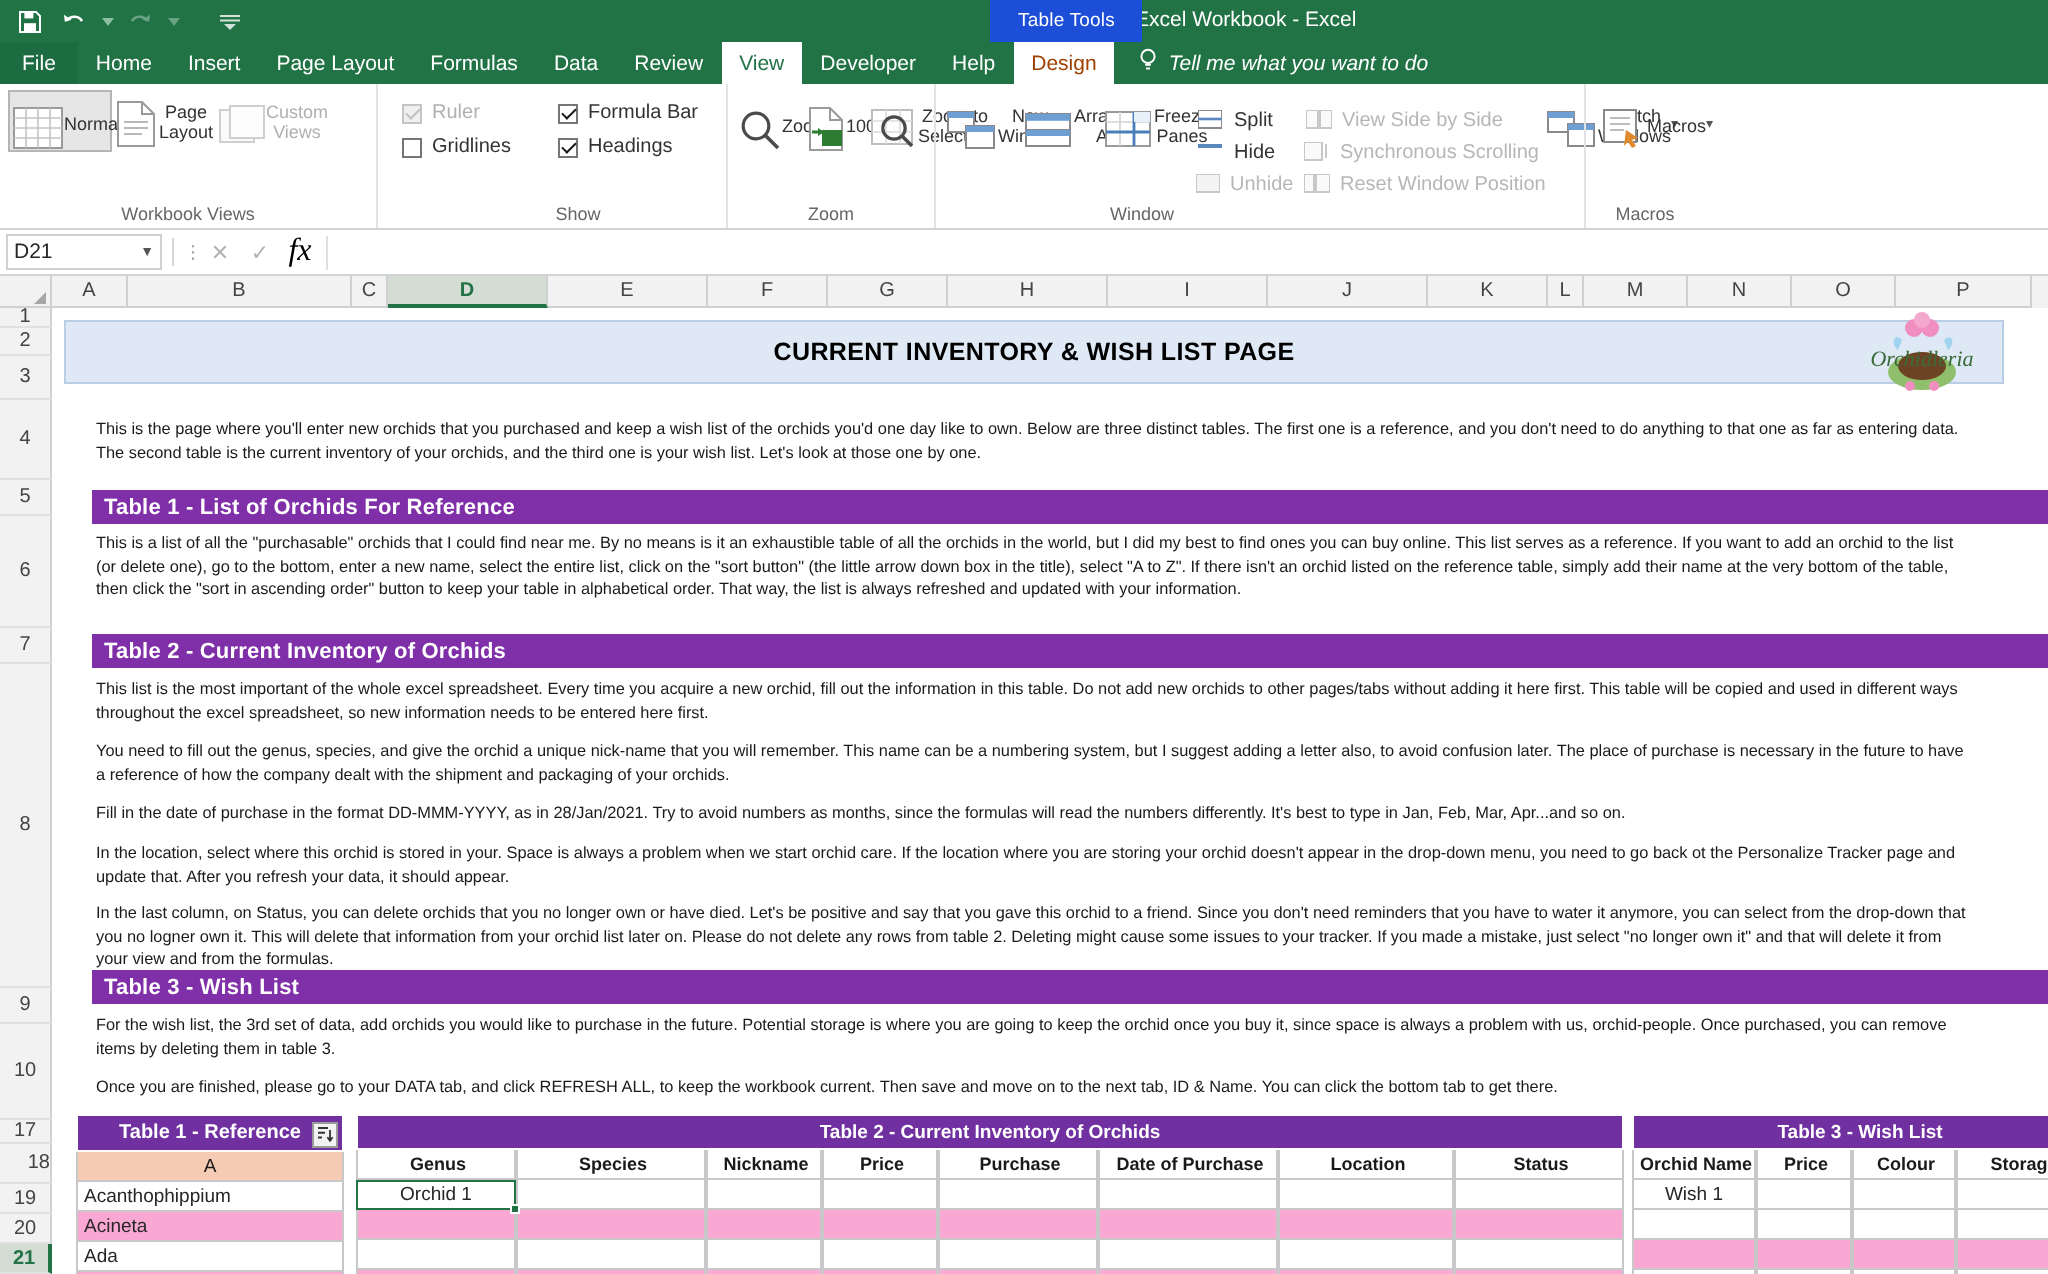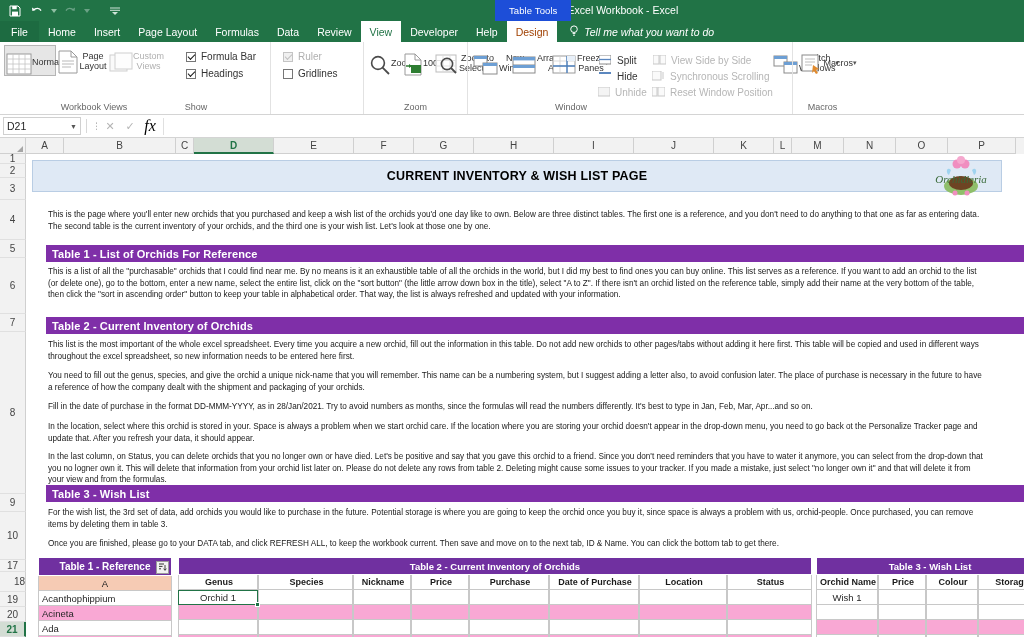--- a/index.html
+++ b/index.html
@@ -313,49 +313,49 @@
               <rect x="1" y="3" width="17" height="16" fill="#fafafa" stroke="#cfcfcf"></rect>
               <rect x="6" y="1" width="17" height="16" fill="#fdfdfd" stroke="#cfcfcf"></rect>
             </svg>
         </span>
         <span class="lbl">Custom Views</span>
       </div>
     </div>
     <div class="rgroup-label">Workbook Views</div>
   </div>
 
+  <div class="rgroup" style="width:93px">
+    <div class="rgroup-items">
+      <div class="checkcol">
+        <div class="chk dim on">
+          <span class="box"></span>
+          <span>Ruler</span>
+        </div>
+        <div class="chk">
+          <span class="box"></span>
+          <span>Gridlines</span>
+        </div>
+      </div>
+    </div>
+    <div class="rgroup-label" style="visibility:hidden">Show</div>
+  </div>
   <div class="rgroup" style="width:88px; border-left:none; margin-left:-6px">
     <div class="rgroup-items">
       <div class="checkcol" style="padding-left:0">
         <div class="chk on">
           <span class="box"></span>
           <span>Formula Bar</span>
         </div>
         <div class="chk on">
           <span class="box"></span>
           <span>Headings</span>
         </div>
       </div>
     </div>
     <div class="rgroup-label" style="margin-left:-60px">Show</div>
-  </div>
-  <div class="rgroup" style="width:93px">
-    <div class="rgroup-items">
-      <div class="checkcol">
-        <div class="chk dim on">
-          <span class="box"></span>
-          <span>Ruler</span>
-        </div>
-        <div class="chk">
-          <span class="box"></span>
-          <span>Gridlines</span>
-        </div>
-      </div>
-    </div>
-    <div class="rgroup-label" style="visibility:hidden">Show</div>
   </div>
 
   <div class="rgroup" style="width:104px">
     <div class="rgroup-items" style="padding-top:2px">
       <div class="bigbtn" style="width:34px">
         <span class="ic">
           <svg width="22" height="22" viewBox="0 0 22 22">
               <circle cx="9" cy="9" r="6.4" fill="none" stroke="#4a4a4a" stroke-width="1.6"></circle>
               <path d="M13.6 13.6L20 20" stroke="#4a4a4a" stroke-width="1.8"></path>
             </svg>

